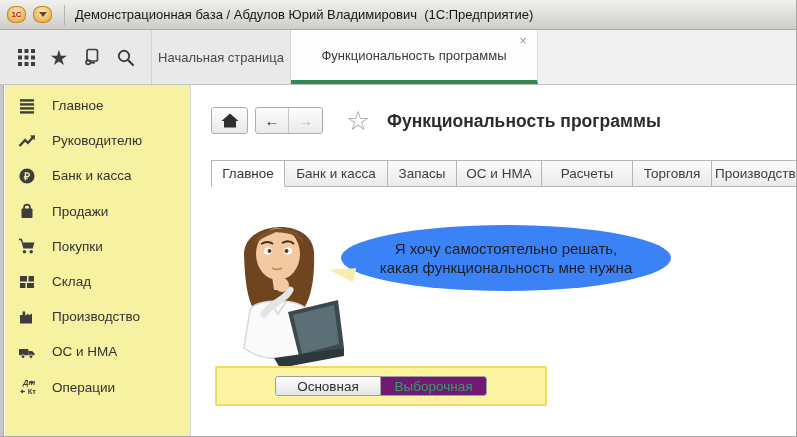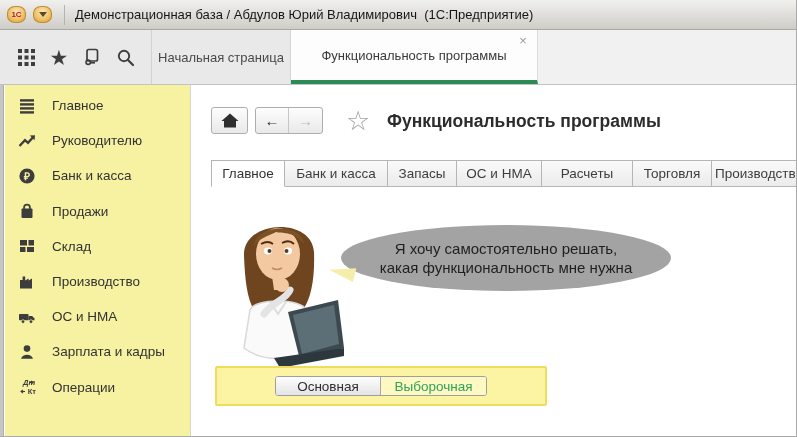--- a/index.html
+++ b/index.html
@@ -92,21 +92,21 @@
     font-size:13.5px; color:#3e3e3e; background:linear-gradient(#fafafa,#ebebeb);
     border:1px solid #b5b5b5; margin-left:-1px; cursor:pointer; padding:0 2px;
   }
   .ftab:first-child { margin-left:0; }
   .ftab.active { background:#ffffff; border-bottom:1px solid #ffffff; color:#333; z-index:2; }
   
   .assistant { position:absolute; left:23px; top:113px; width:135px; height:172px; }
   
   .bubble {
     position:absolute; left:150px; top:140px; width:330px; height:66px;
-    background:#a3a3a3; border-radius:50%;
+    background:#3b82f6; border-radius:50%;
     display:flex; flex-direction:column; align-items:center; justify-content:center;
   }
   .bubble-tail {
     position:absolute; left:-12px; top:40px; width:0; height:0;
     border-top:8px solid transparent; border-bottom:6px solid transparent;
     border-right:26px solid #f5edaa; transform:rotate(14deg);
   }
   .bubble-line { font-size:15px; color:#1f1f1f; line-height:19px; }
   
   .mode-box {
@@ -114,21 +114,21 @@
     background:#fcf3a3; border:2px solid #eedc5f; border-radius:2px;
     display:flex; align-items:center; justify-content:center;
   }
   .mode-group { display:flex; height:20px; border:1px solid #9e9e9e; border-radius:3px; overflow:hidden; background:#fff; }
   .mode-btn {
     width:105px; display:flex; align-items:center; justify-content:center;
     font-size:13.5px; color:#2f2f2f; background:linear-gradient(#fefefe,#e4e4e4);
     border-right:1px solid #a8a8a8; cursor:pointer;
   }
   .mode-btn:last-child { border-right:none; }
-  .mode-btn.selected { background:#fef9c3; color:#2fa35c; }
+  .mode-btn.selected { background:#701a75; color:#2fa35c; }
 </style>
 </head>
 <body>
 
 <div class="window">
 
   <div class="titlebar">
     <div class="tb-btn">
       <span class="tb-logo-text">1С</span>
     </div>
@@ -222,20 +222,31 @@
     <div class="side-item">
       <span class="side-icon">
         <svg width="18" height="18" viewBox="0 0 18 18">
           <path d="M6,7.5 v-1.5 a3,3.3 0 0 1 6,0 v1.5" fill="none" stroke="#3d3d3d" stroke-width="1.7"></path>
           <rect x="3.5" y="6.5" width="11" height="9.5" rx="1" fill="#3d3d3d"></rect>
         </svg>
       </span>
       <span class="side-label">Продажи</span>
     </div>
 
+    <div class="side-item">
+      <span class="side-icon">
+        <svg width="18" height="18" viewBox="0 0 18 18">
+          <path d="M1,2.5 h2.2 l1.3,3" fill="none" stroke="#3d3d3d" stroke-width="1.6"></path>
+          <polygon points="3.6,5.5 16.5,5.5 14.6,11.5 5.4,11.5" fill="#3d3d3d"></polygon>
+          <circle cx="6.4" cy="14.8" r="1.7" fill="#3d3d3d"></circle>
+          <circle cx="13.2" cy="14.8" r="1.7" fill="#3d3d3d"></circle>
+        </svg>
+      </span>
+      <span class="side-label">Покупки</span>
+    </div>
 
     <div class="side-item">
       <span class="side-icon">
         <svg width="18" height="18" viewBox="0 0 18 18">
             <g fill="#3d3d3d">
           <rect x="2" y="3" width="7" height="5.5"></rect>
               <rect x="10.5" y="3" width="5.5" height="5.5"></rect>
           <rect x="2" y="10" width="5.5" height="5"></rect>
               <rect x="9" y="10" width="7" height="5"></rect>
         </g>
@@ -258,29 +269,20 @@
         <svg width="18" height="18" viewBox="0 0 18 18">
           <rect x="1" y="6" width="9.5" height="6.2" rx="0.8" fill="#3d3d3d"></rect>
           <path d="M10.5,8 h3.6 l2.4,2.4 v1.8 h-6 Z" fill="#3d3d3d"></path>
           <circle cx="5" cy="13.6" r="1.8" fill="#3d3d3d" stroke="#f7f1a2" stroke-width="0.8"></circle>
           <circle cx="13" cy="13.6" r="1.8" fill="#3d3d3d" stroke="#f7f1a2" stroke-width="0.8"></circle>
         </svg>
       </span>
       <span class="side-label">ОС и НМА</span>
     </div>
 
-    <div class="side-item">
-      <span class="side-icon">
-        <svg width="18" height="18" viewBox="0 0 18 18">
-          <circle cx="9" cy="5.6" r="3.3" fill="#3d3d3d"></circle>
-          <path d="M3,15.8 C4.5,10.5 13.5,10.5 15,15.8 Z" fill="#3d3d3d"></path>
-        </svg>
-      </span>
-      <span class="side-label">Зарплата и кадры</span>
-    </div>
 
     <div class="side-item">
       <span class="side-icon">
         <span class="dtkt dtkt-top">Дт</span>
         <span class="dtkt dtkt-bottom">Кт</span>
         <svg width="18" height="18" viewBox="0 0 18 18">
           <path d="M11,4.5 h4 M13,2.8 l2,1.7 l-2,1.7" fill="none" stroke="#3d3d3d" stroke-width="1.1"></path>
           <path d="M7,13.5 h-4 M5,11.8 l-2,1.7 l2,1.7" fill="none" stroke="#3d3d3d" stroke-width="1.1"></path>
         </svg>
       </span>

